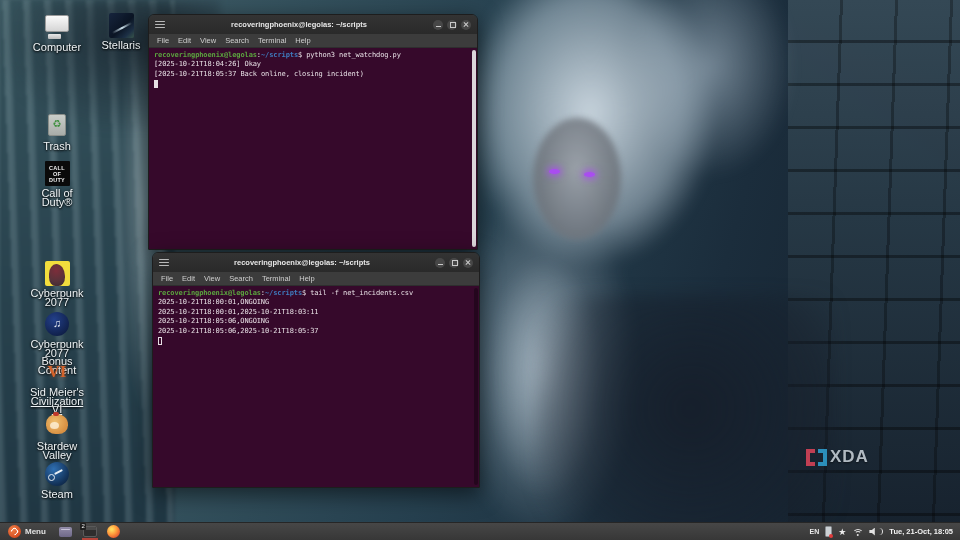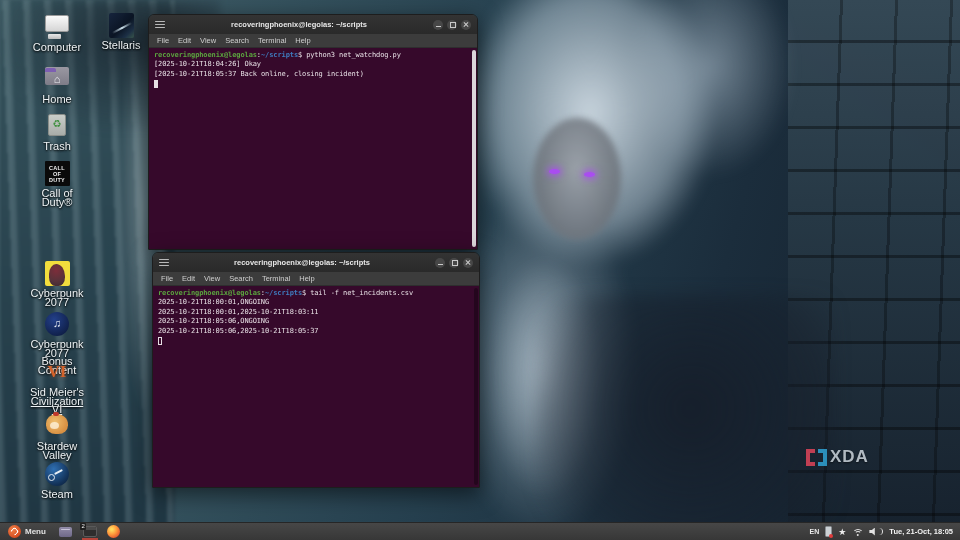--- a/index.html
+++ b/index.html
@@ -197,26 +197,20 @@
         <div class="ic-computer"></div>
       </div>
     <div class="lbl">Computer</div>
   </div>
   <div class="dicon" style="left:93px;top:13px;width:56px;">
     <div class="ig">
         <div class="ic-stellaris"></div>
       </div>
     <div class="lbl">Stellaris</div>
   </div>
-  <div class="dicon" style="left:25px;top:63px;">
-    <div class="ig">
-        <div class="ic-home"></div>
-      </div>
-    <div class="lbl">Home</div>
-  </div>
   <div class="dicon" style="left:25px;top:112px;">
     <div class="ig">
         <div class="ic-trash"></div>
       </div>
     <div class="lbl">Trash</div>
   </div>
   <div class="dicon" style="left:25px;top:161px;">
     <div class="ig">
         <div class="ic-cod">
       <span class="c1">CALL</span>

